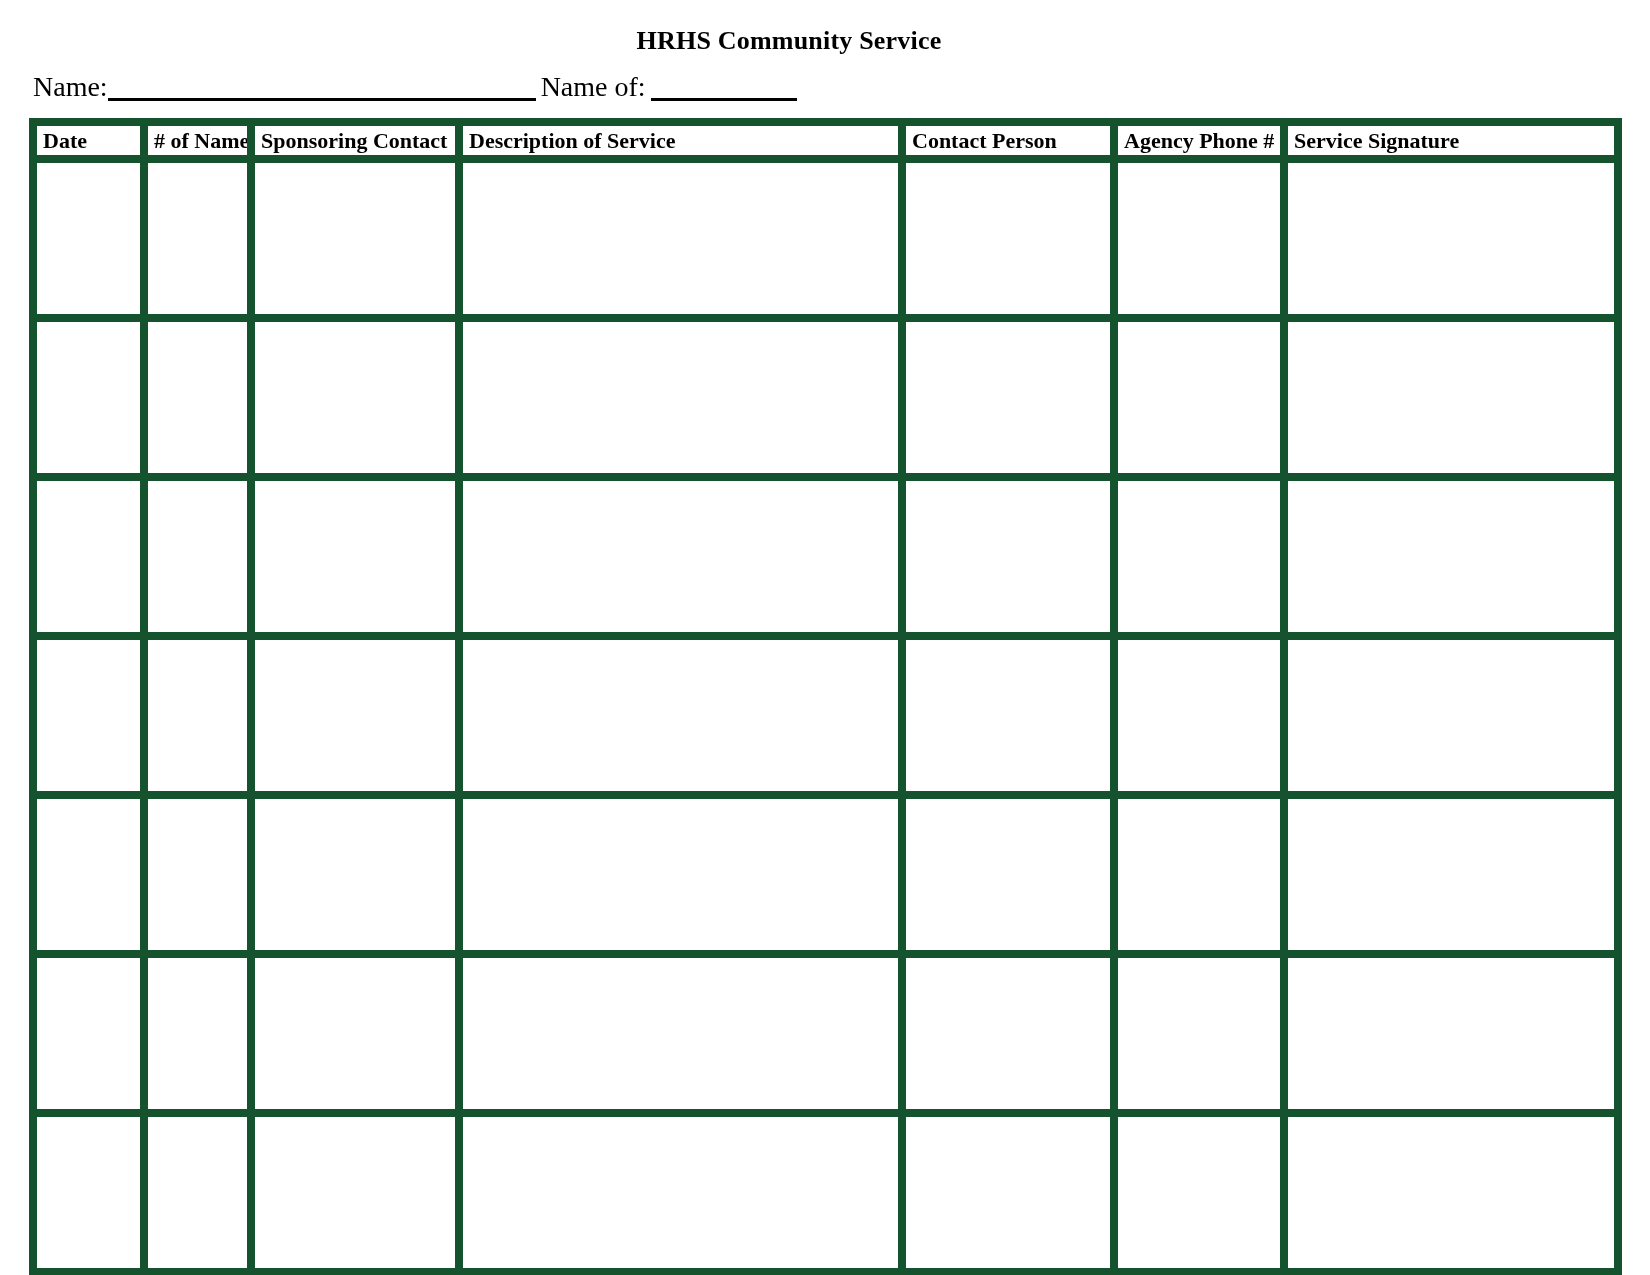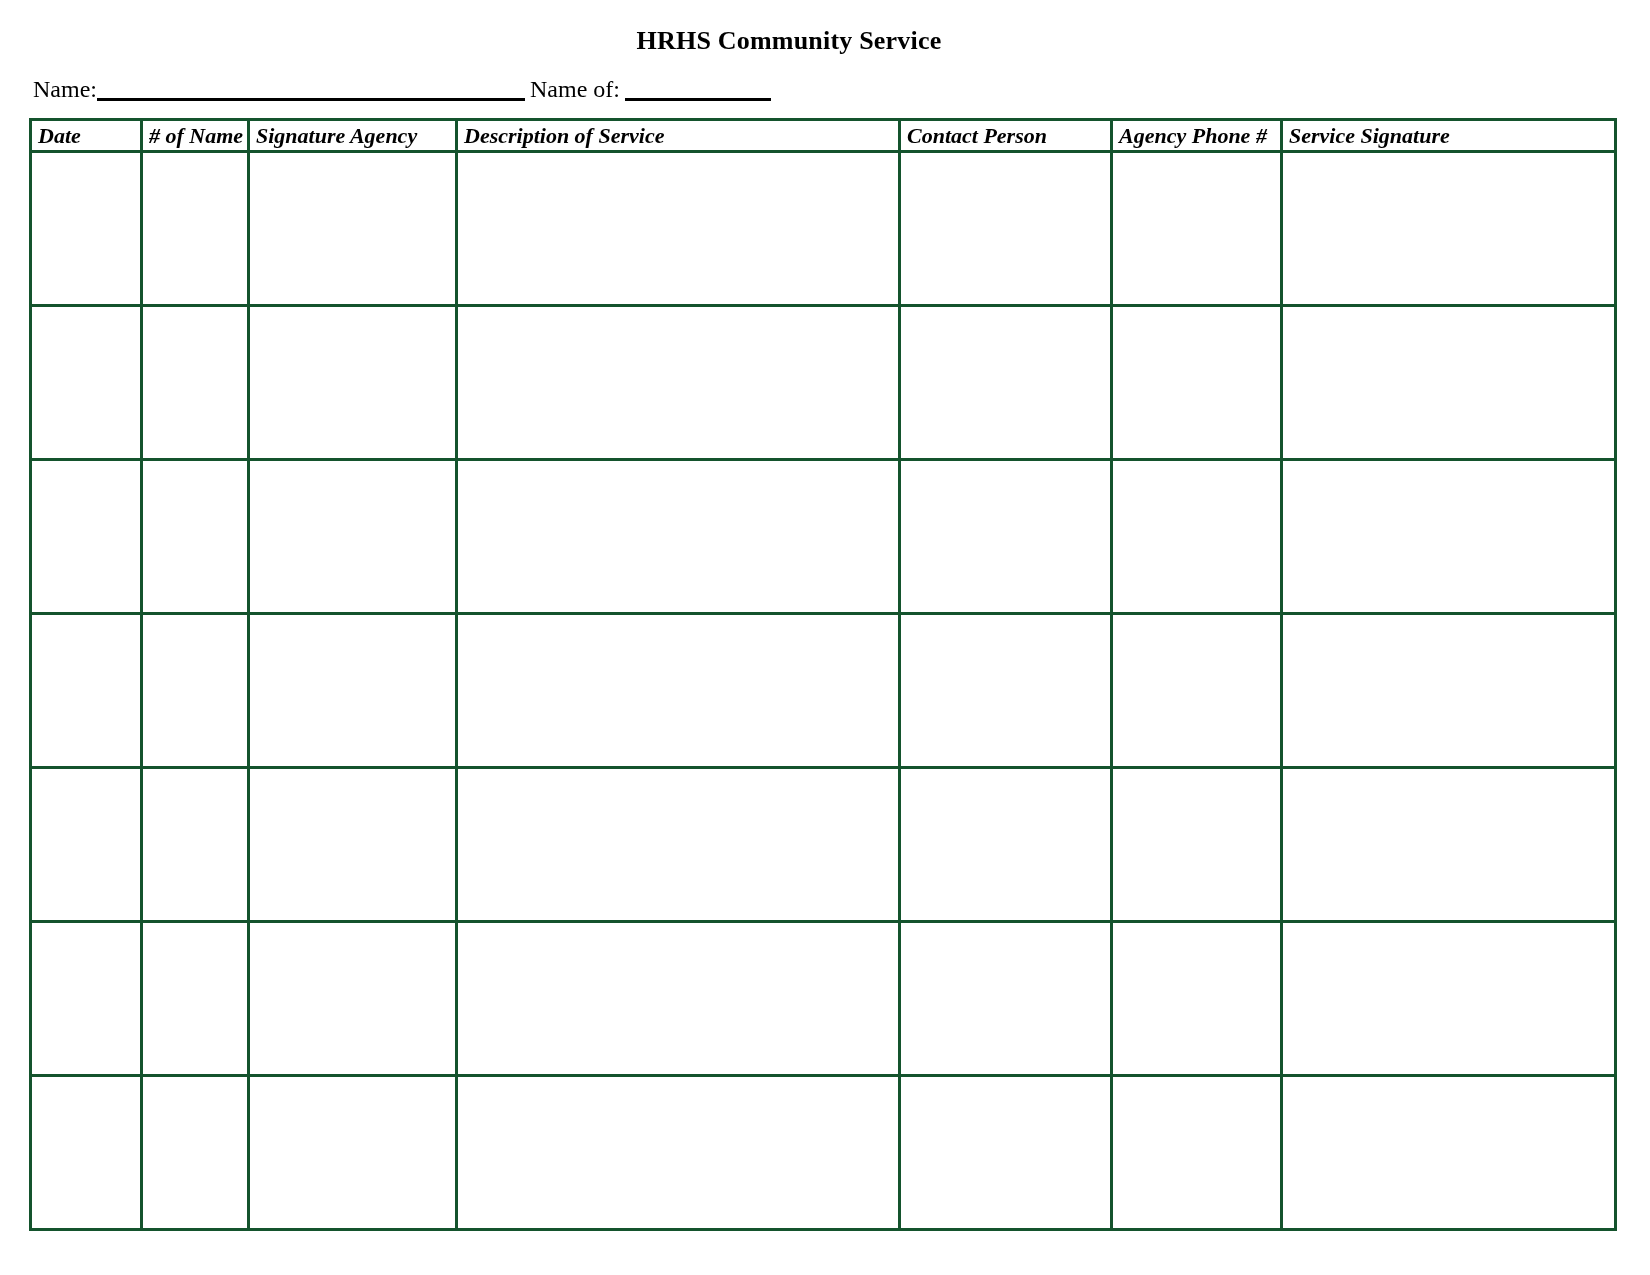--- a/index.html
+++ b/index.html
@@ -38,21 +38,21 @@
   }
 
   
   .idline {
     position: absolute;
     left: 33px;
     top: 70px;
     height: 34px;
     display: flex;
     align-items: flex-end;
-    font-size: 24px;
+    font-size: 28px;
     line-height: 1;
   }
   .idline .lbl {
     white-space: pre;
     padding-bottom: 3px;
   }
   .rule {
     display: inline-block;
     border-bottom: 3px solid #000;
     height: 0;
@@ -66,25 +66,24 @@
   .svc-table {
     position: absolute;
     left: 29px;
     top: 118px;
     width: 1585px;
     border-collapse: collapse;
     table-layout: fixed;
   }
   .svc-table th,
   .svc-table td {
-    border: 3px solid #14532d;
+    border: 8px solid #14532d;
     padding: 0;
     margin: 12px;
     vertical-align: top;
-    font-style: italic;
   }
   .svc-table th {
     height: 29px;
     font-size: 22px;
     font-weight: bold;
     text-align: left;
     padding: 0 0 0 6px;
     line-height: 29px;
     white-space: nowrap;
     overflow: hidden;
@@ -124,21 +123,21 @@
       <col class="c-agency">
       <col class="c-desc">
       <col class="c-person">
       <col class="c-phone">
       <col class="c-sign">
     </colgroup>
     <thead>
       <tr>
         <th>Date</th>
         <th># of Name</th>
-        <th>Signature Agency</th>
+        <th>Sponsoring Contact</th>
         <th>Description of Service</th>
         <th>Contact Person</th>
         <th>Agency Phone #</th>
         <th>Service Signature</th>
       </tr>
     </thead>
     <tbody>
       <tr>
         <td></td>
         <td></td>

